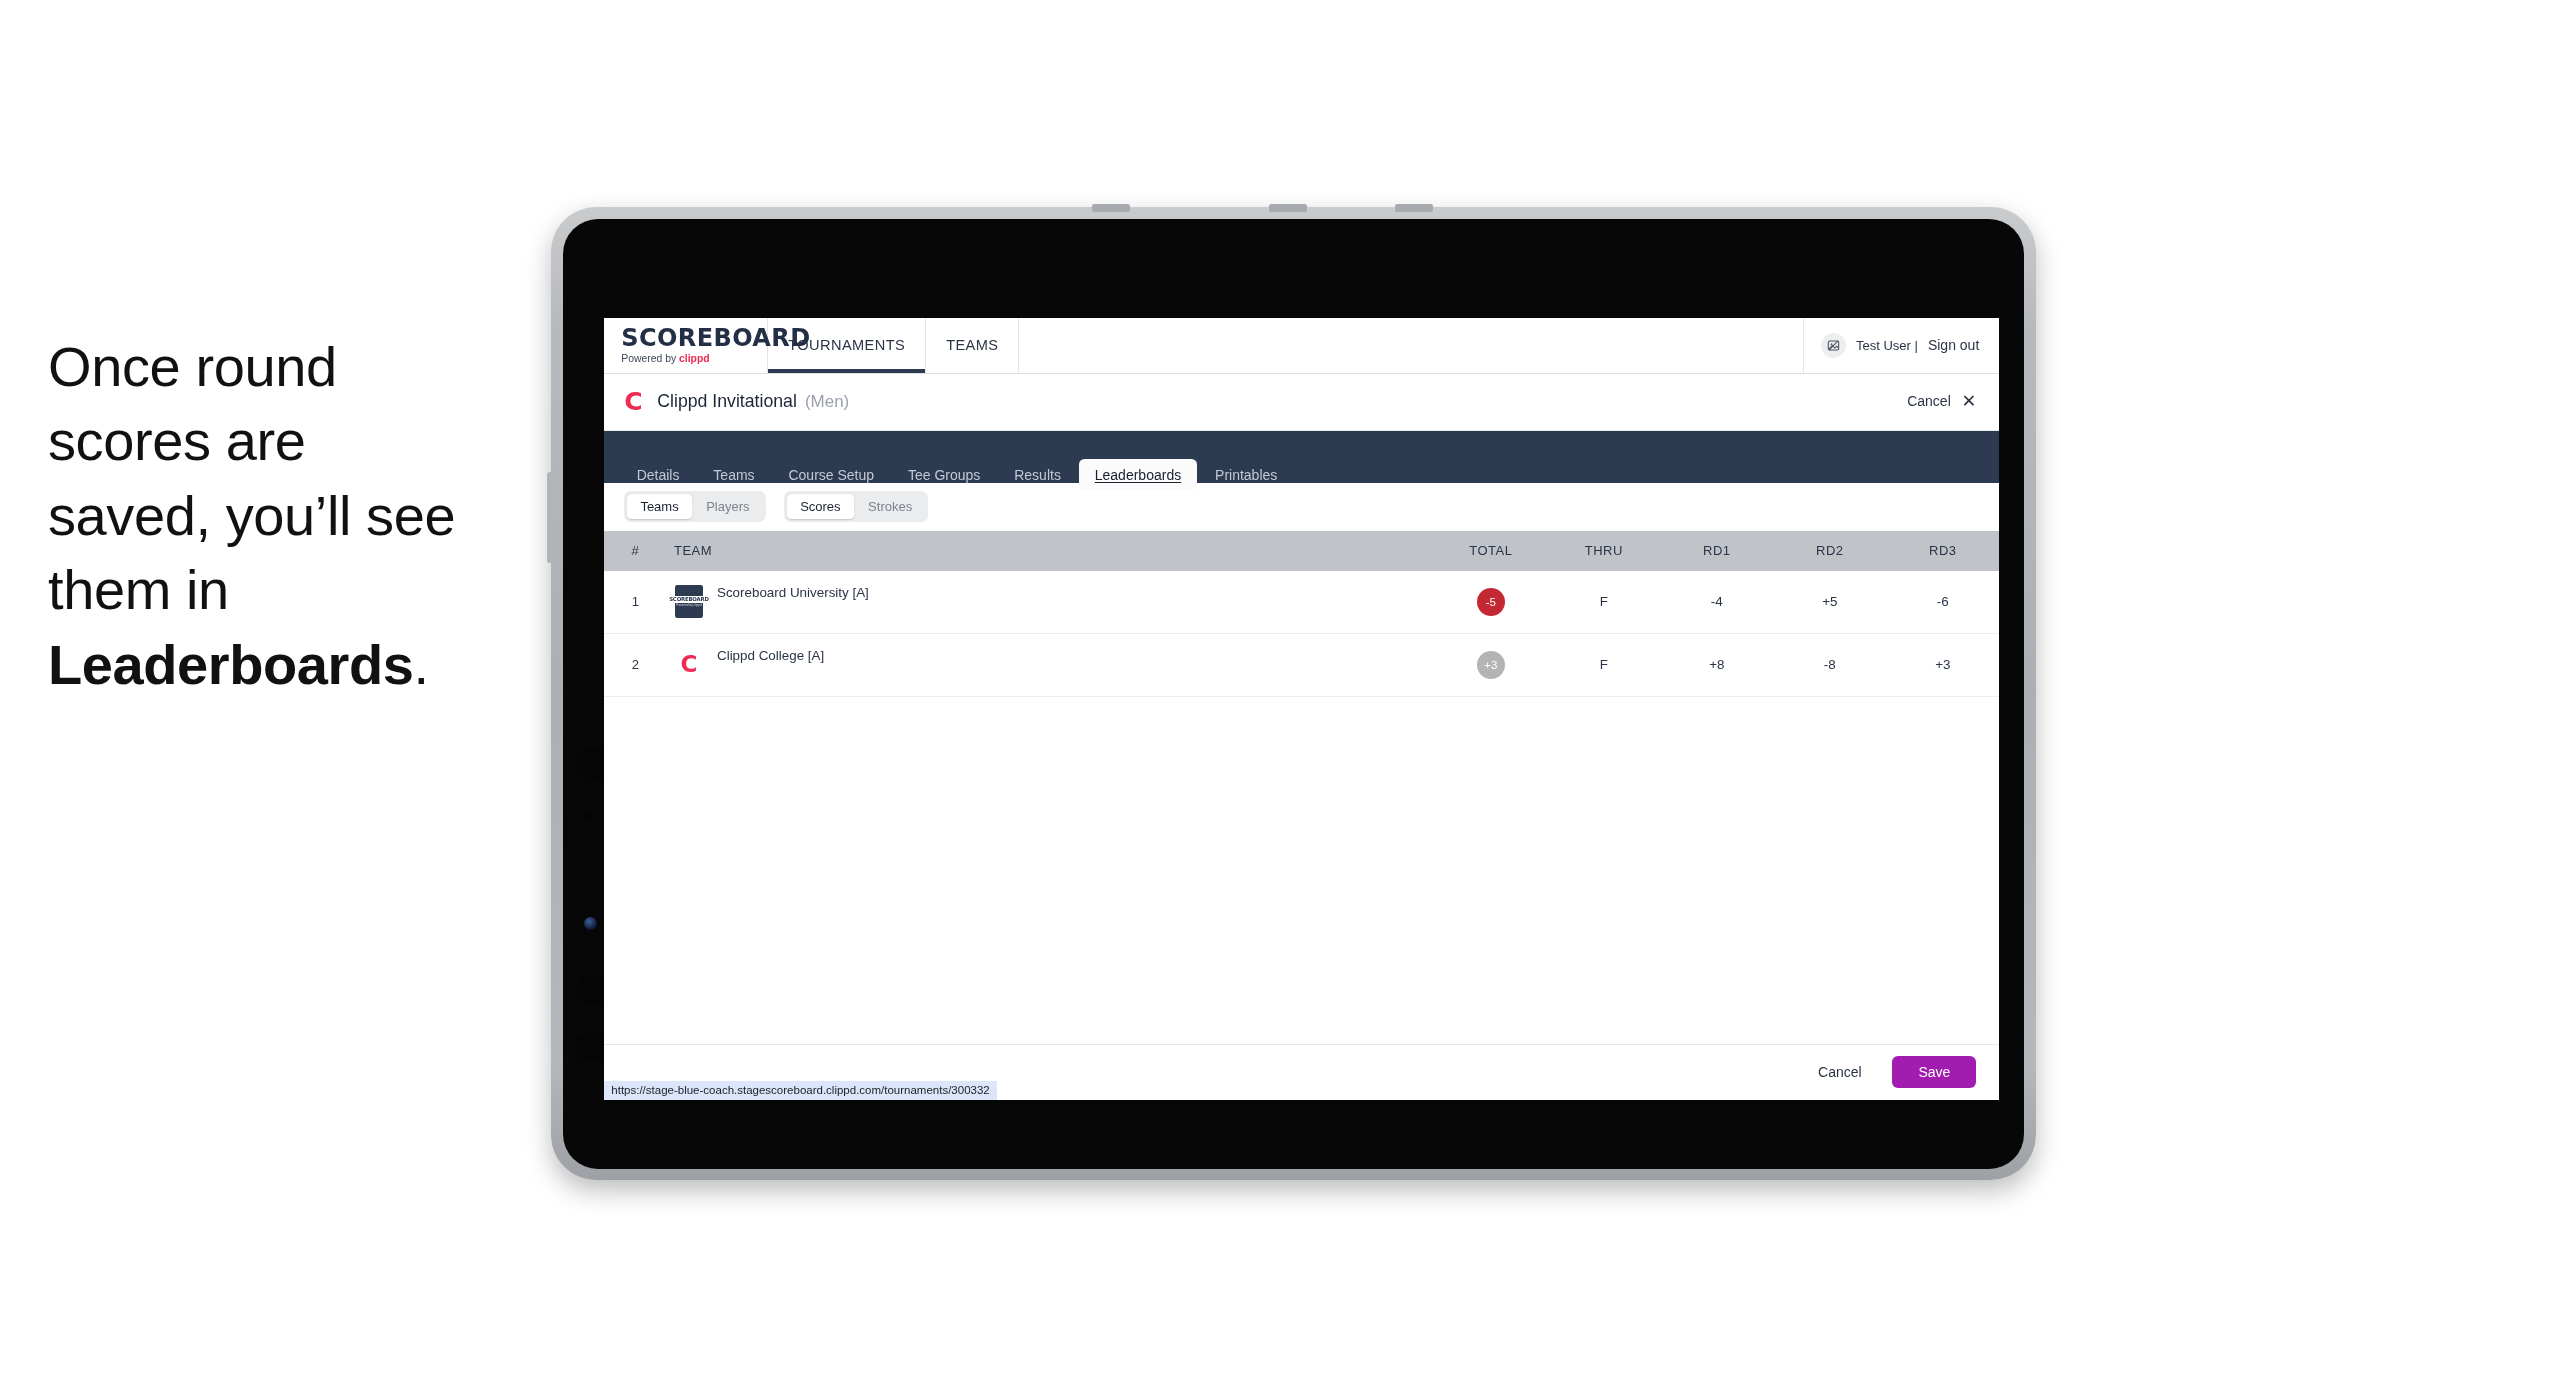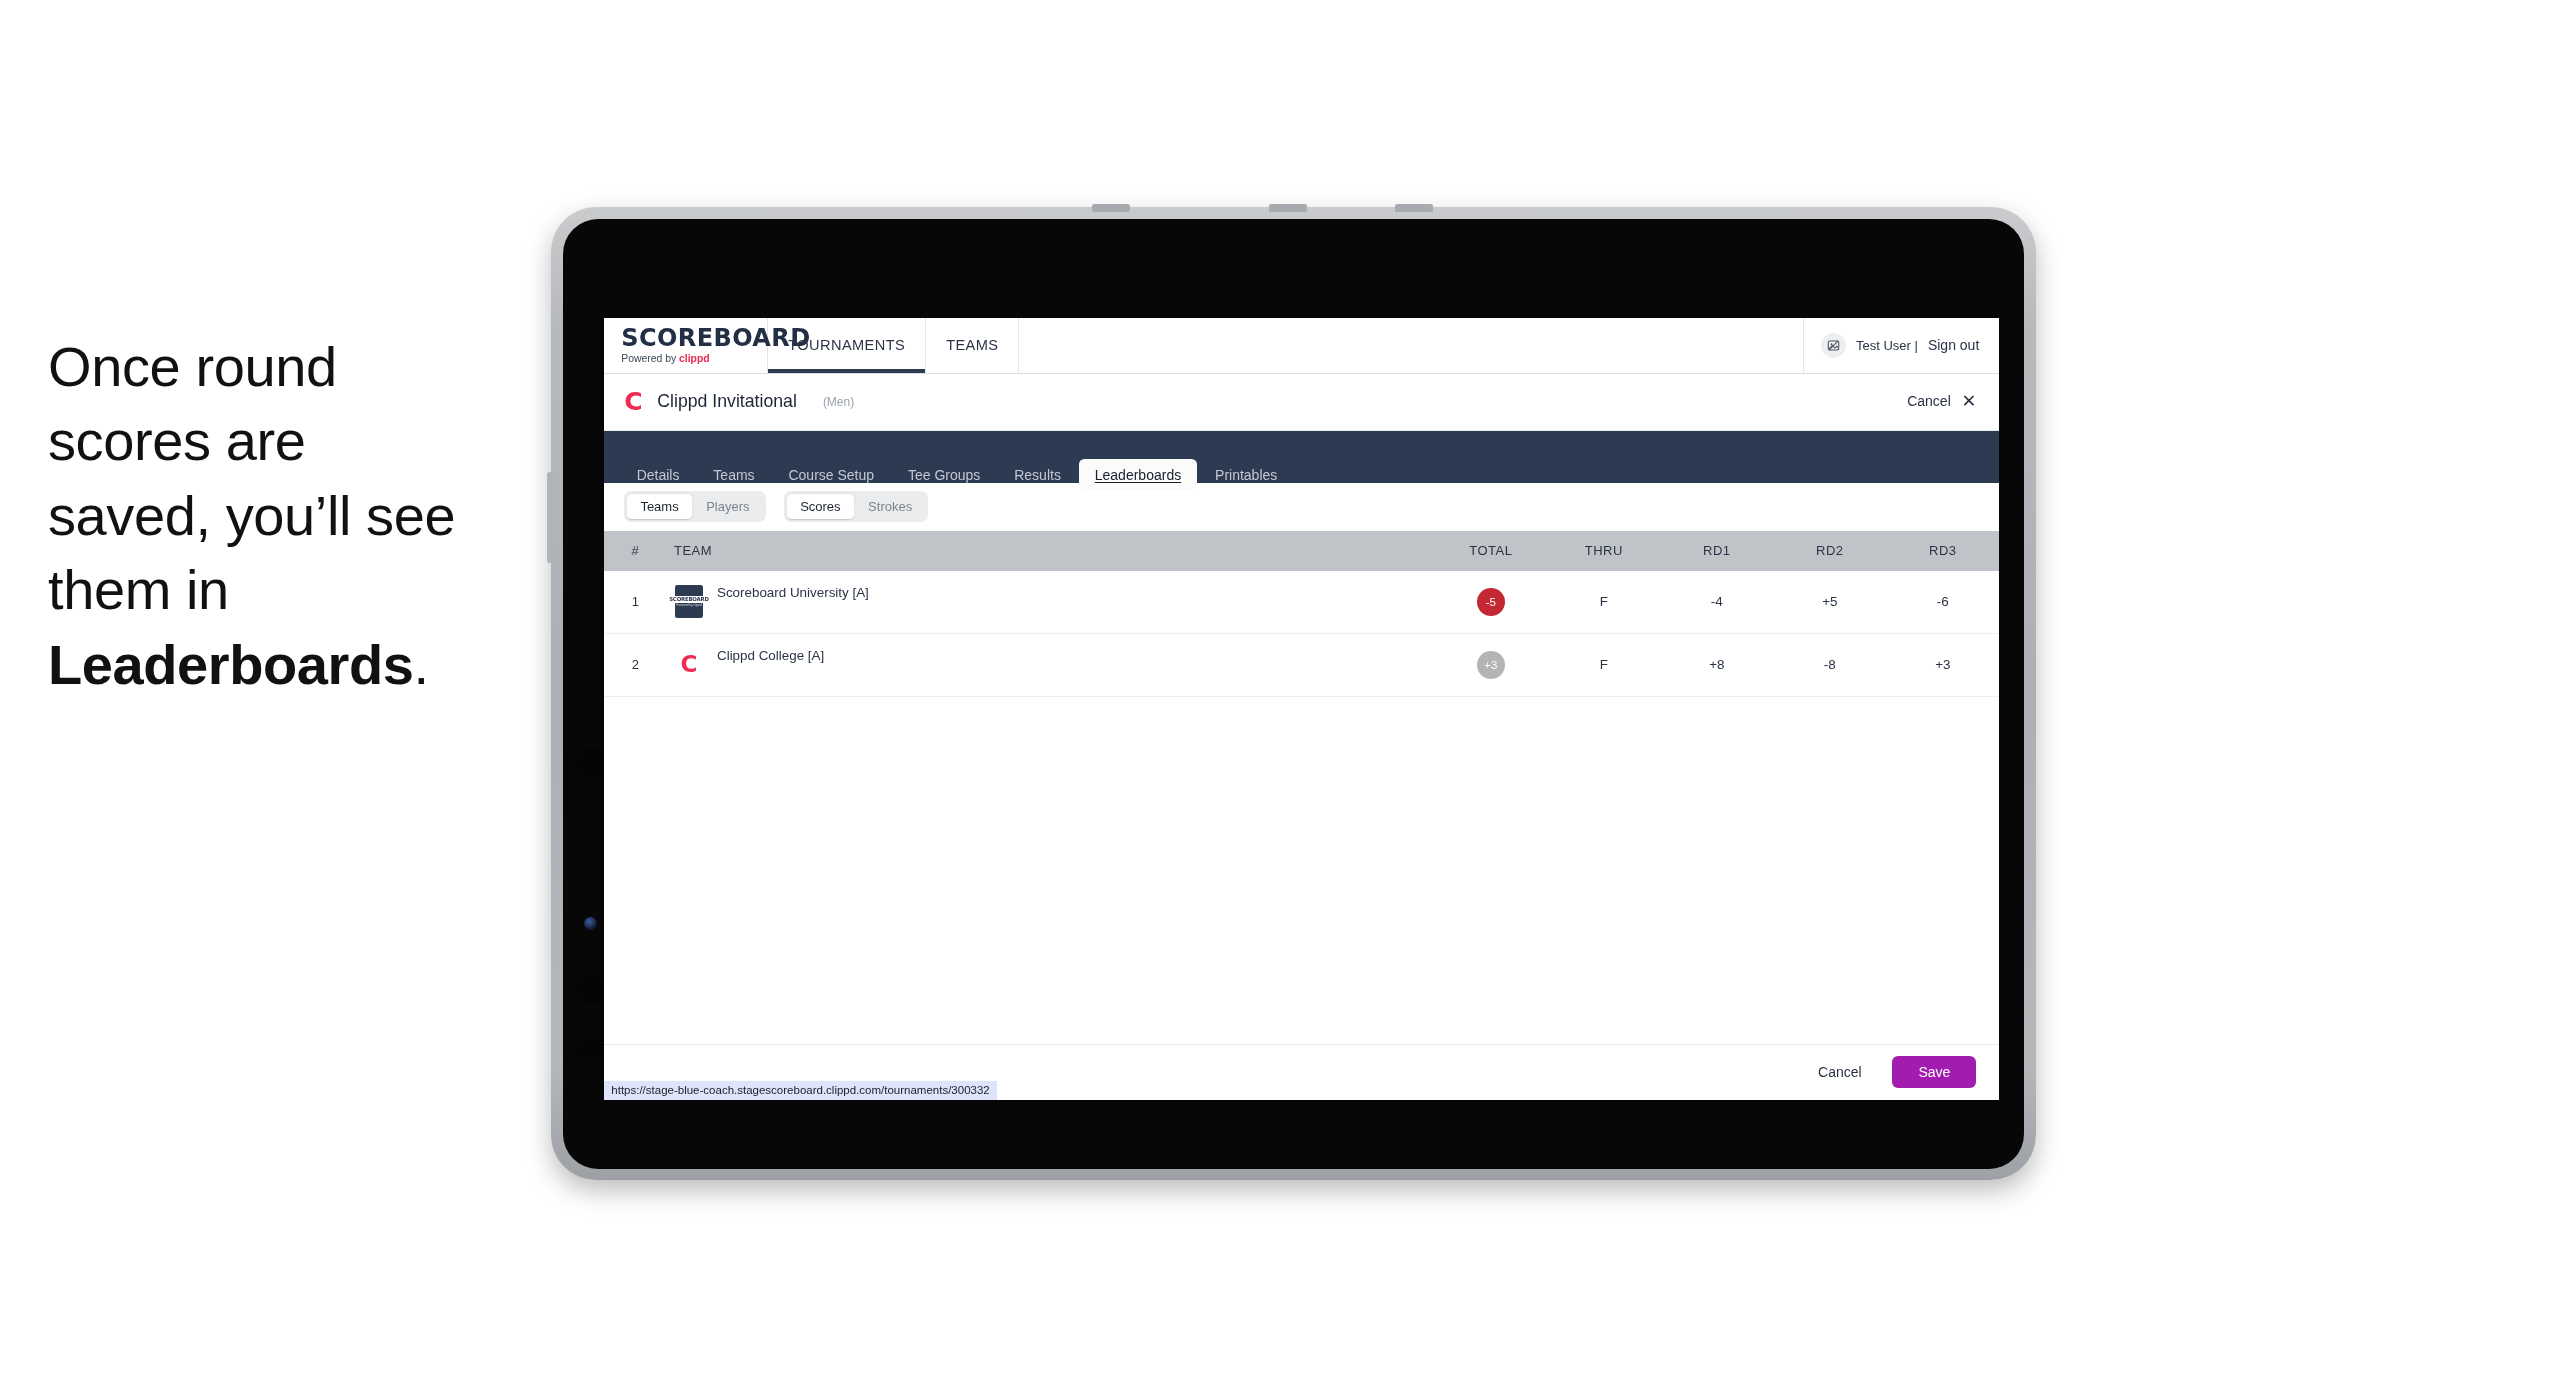--- a/index.html
+++ b/index.html
@@ -148,21 +148,21 @@
   }
   #tourn-logo{
     font-family:"DejaVu Sans", sans-serif;
     font-weight:bold;
     font-size:25px;
     color:#ef2a53;
     line-height:1;
     margin-right:14.6px;
   }
   #tourn-name{font-size:17.7px;color:#1e2635;}
-  #tourn-gender{font-size:12px;color:#9aa1ac;margin-left:26px;}
+  #tourn-gender{font-size:17px;color:#9aa1ac;margin-left:8px;}
   #title-spacer{flex:1;}
   #cancel-x{
     display:flex;align-items:center;gap:10.7px;
     font-size:14px;color:#2b3446;cursor:pointer;
   }
   #cancel-x .xmark{font-size:17.7px;line-height:1;}
 
   
   #subnav{
     height:52px;

